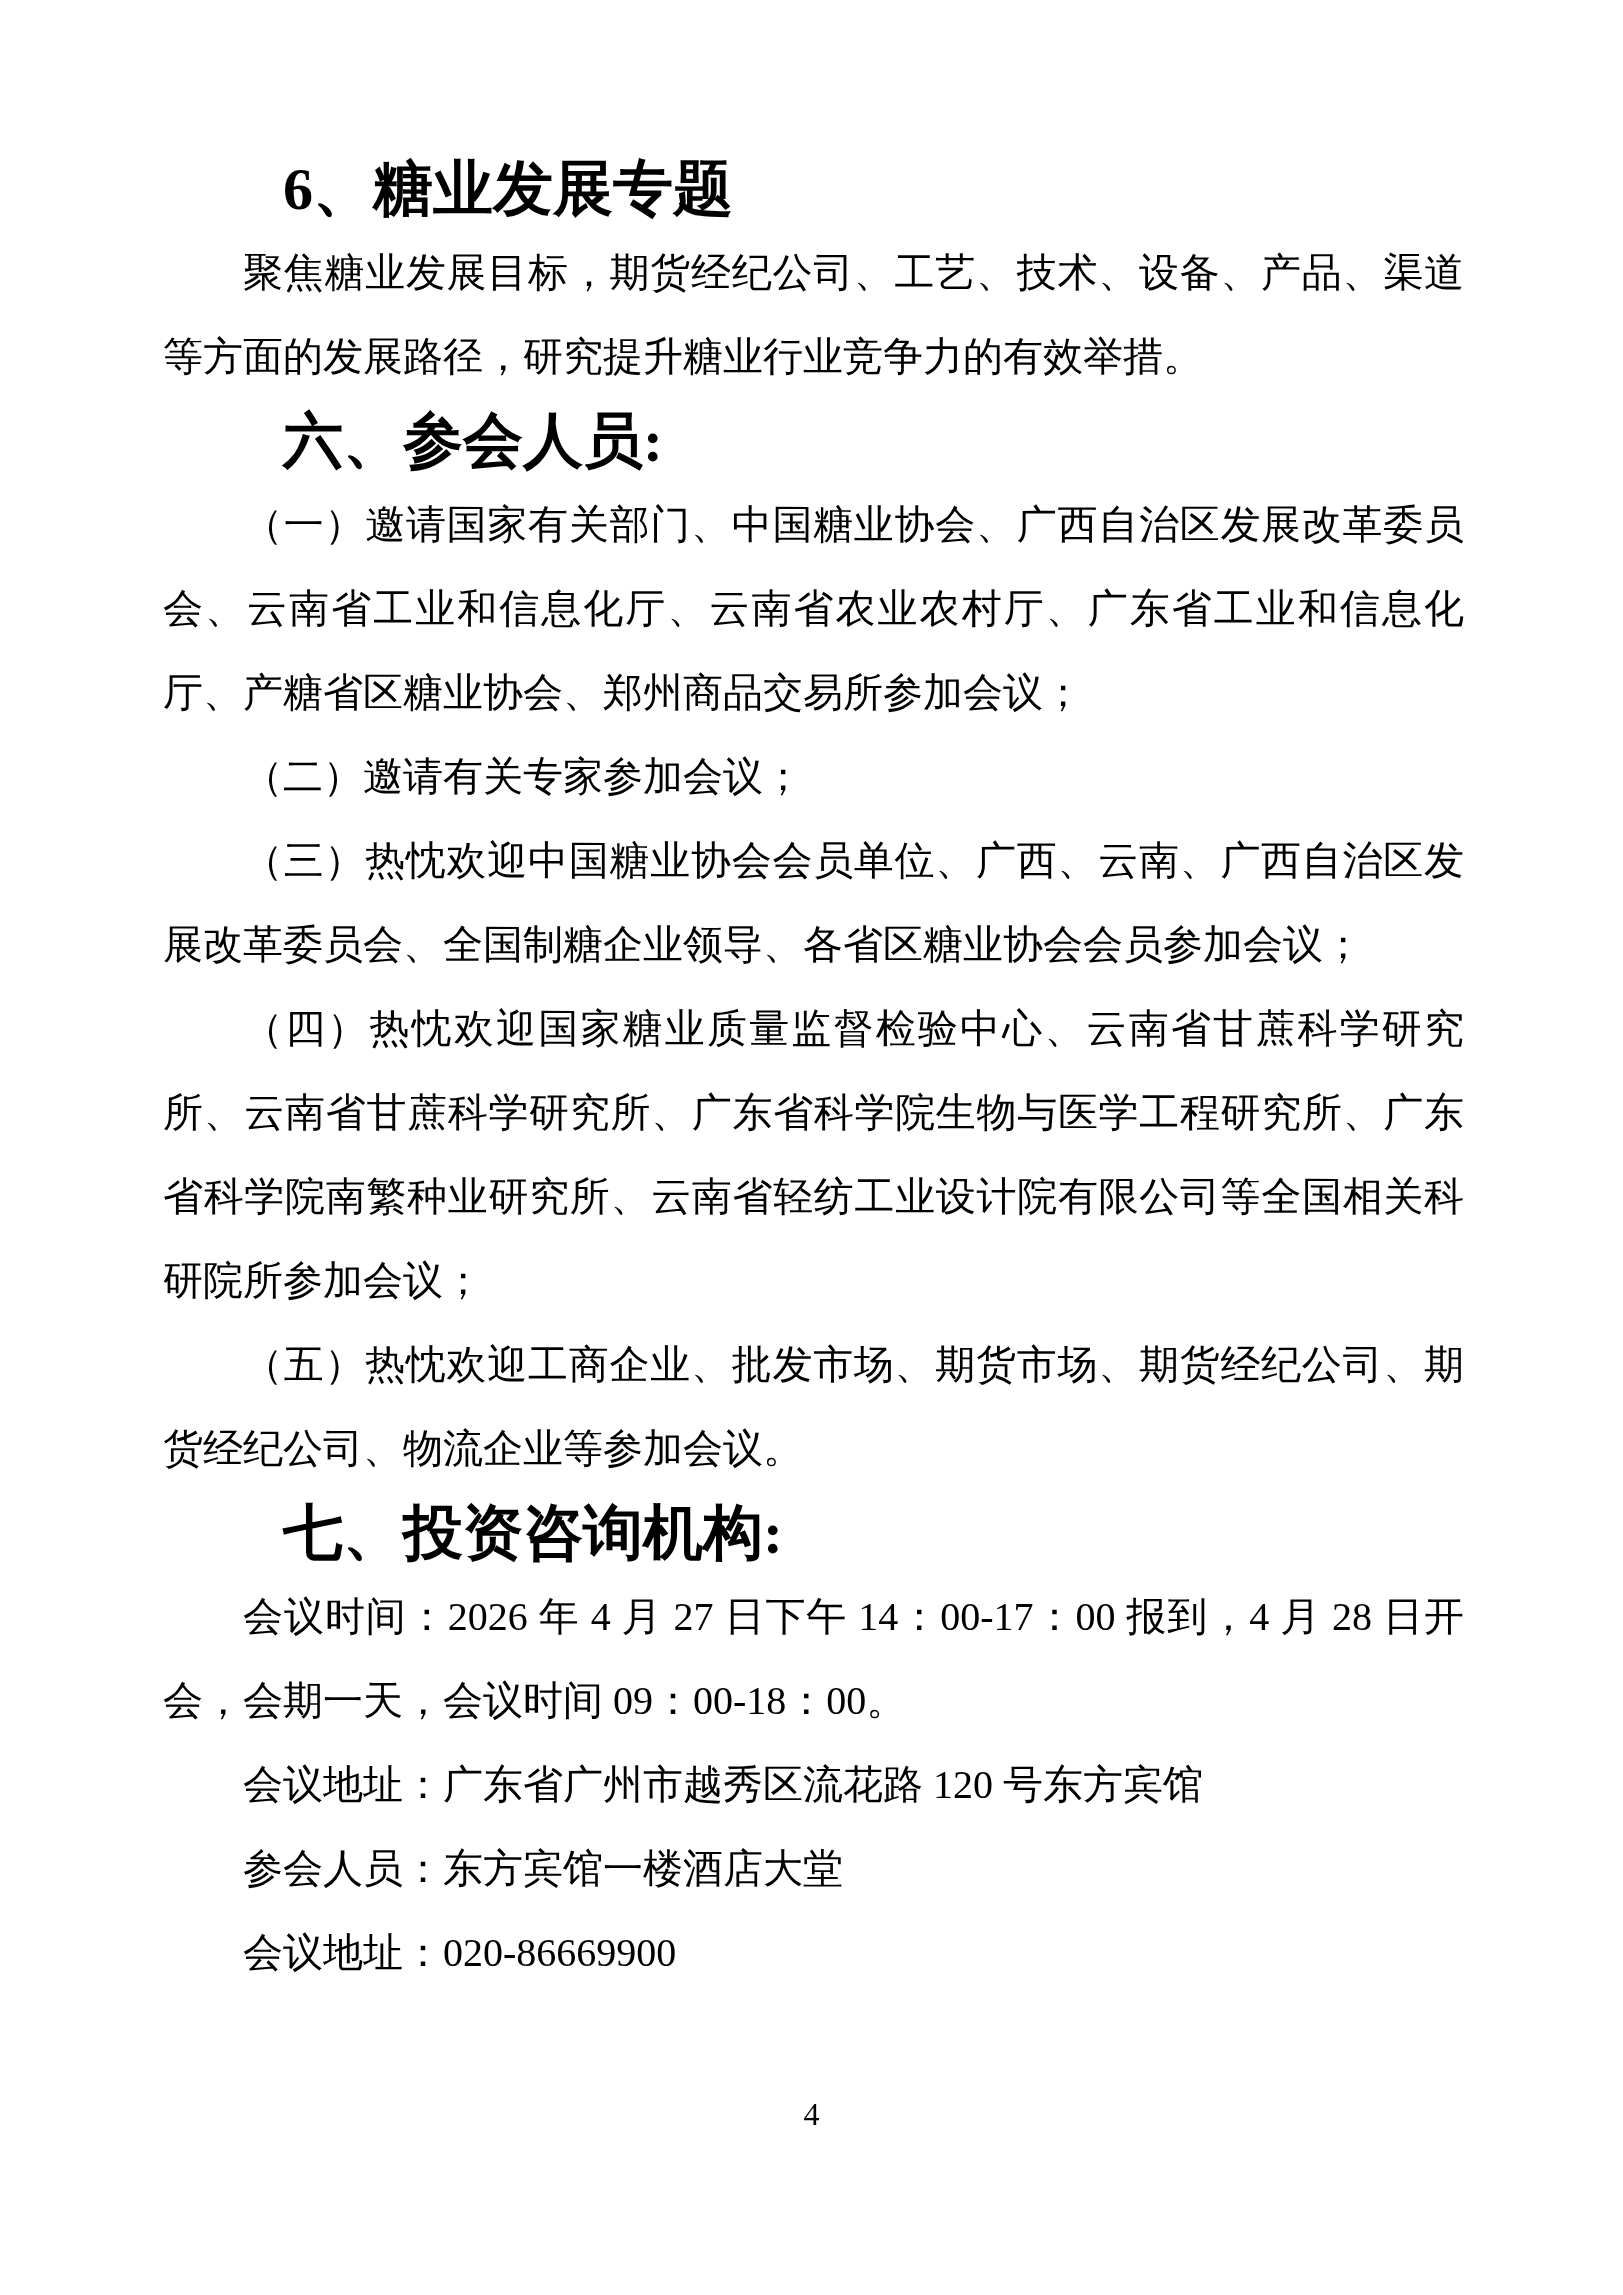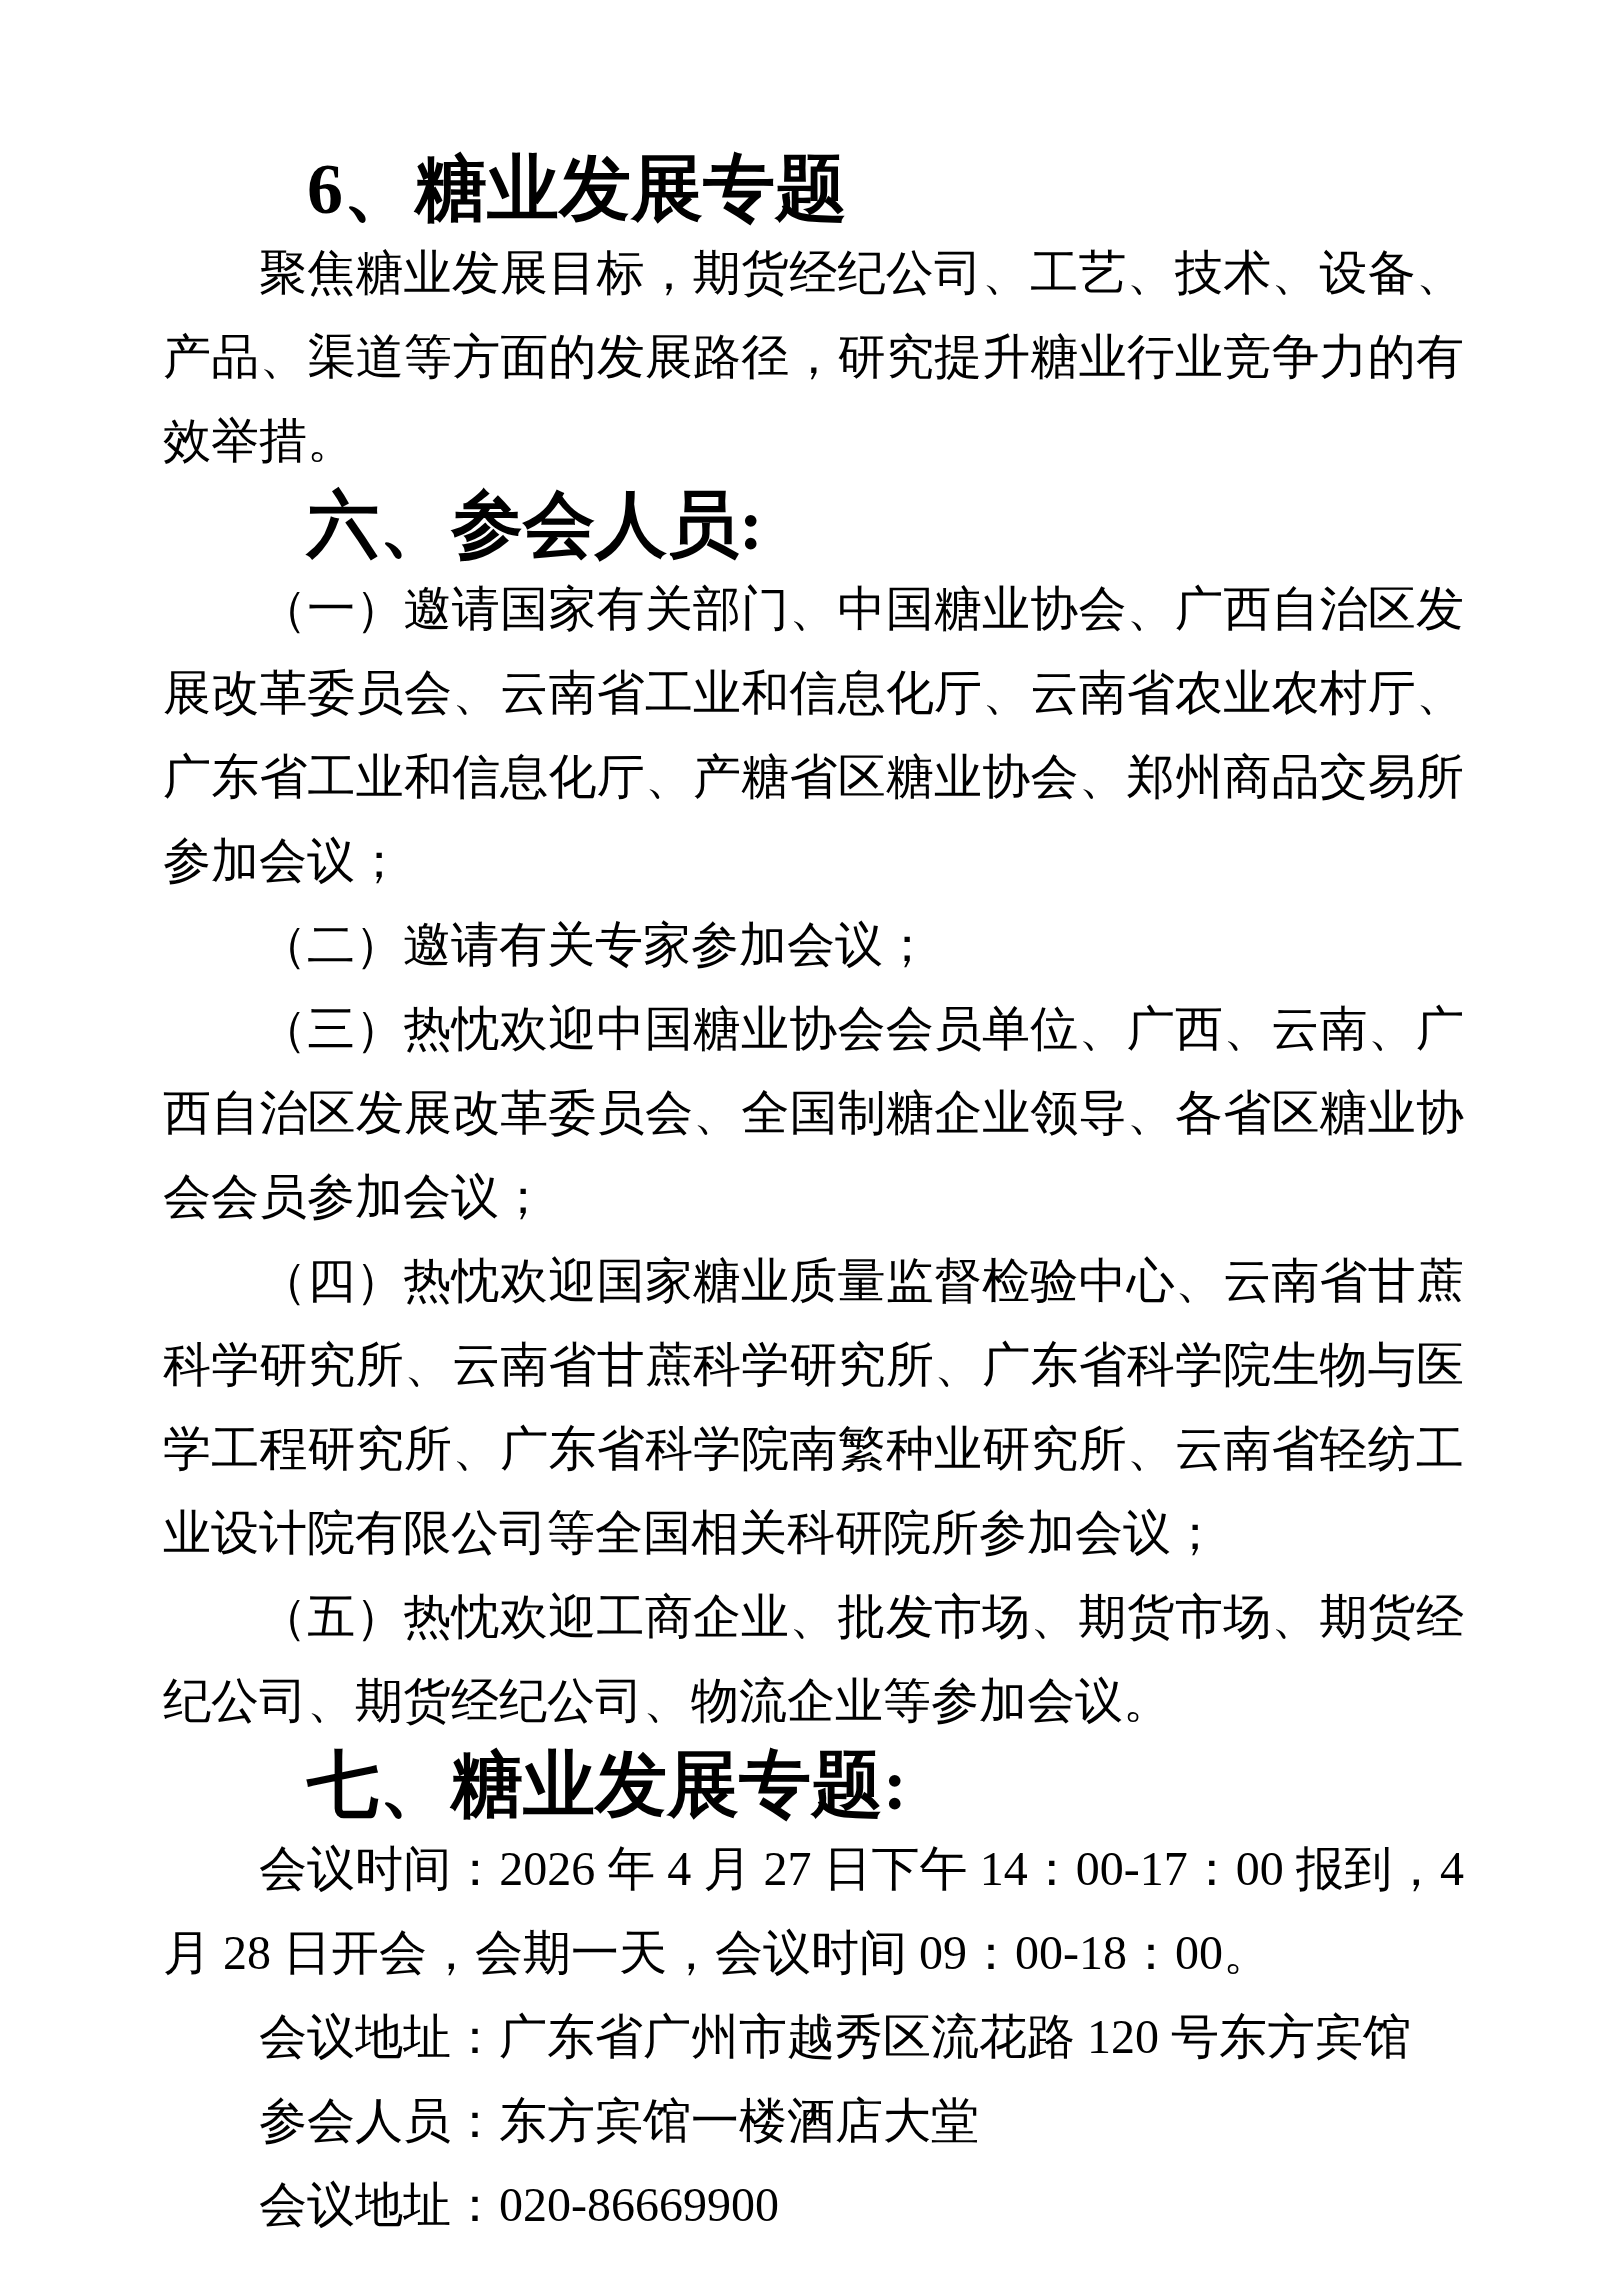--- a/index.html
+++ b/index.html
@@ -10,21 +10,21 @@
     position: relative;
     font-family: "Liberation Serif", "DejaVu Serif", serif;
     color: #000000;
     overflow: hidden;
   }
   .doc-body {
     position: absolute;
     left: 163px;
     top: 147px;
     width: 1301px;
-    font-size: 48px;
+    font-size: 40px;
     line-height: 84px;
     text-align: justify;
     text-justify: inter-ideograph;
   }
   .blk {
     margin: 0;
     padding: 0;
     text-indent: 2em;
   }
   .heading {
@@ -57,21 +57,21 @@
   <p class="blk">（一）邀请国家有关部门、中国糖业协会、广西自治区发展改革委员会、云南省工业和信息化厅、云南省农业农村厅、广东省工业和信息化厅、产糖省区糖业协会、郑州商品交易所参加会议；</p>
 
   <p class="blk">（二）邀请有关专家参加会议；</p>
 
   <p class="blk">（三）热忱欢迎中国糖业协会会员单位、广西、云南、广西自治区发展改革委员会、全国制糖企业领导、各省区糖业协会会员参加会议；</p>
 
   <p class="blk">（四）热忱欢迎国家糖业质量监督检验中心、云南省甘蔗科学研究所、云南省甘蔗科学研究所、广东省科学院生物与医学工程研究所、广东省科学院南繁种业研究所、云南省轻纺工业设计院有限公司等全国相关科研院所参加会议；</p>
 
   <p class="blk">（五）热忱欢迎工商企业、批发市场、期货市场、期货经纪公司、期货经纪公司、物流企业等参加会议。</p>
 
-  <h2 class="blk heading">七、糖业发展专题:</h2>
+  <h2 class="blk heading">七、投资咨询机构:</h2>
 
   <p class="blk labeled">
     <span class="lbl">会议时间：</span><span>2026 年 4 月 27 日下午 14：00-17：00 报到，4 月 28 日开会，会期一天，会议时间 09：00-18：00。</span>
   </p>
 
   <p class="blk labeled">
     <span class="lbl">会议地址：</span><span>广东省广州市越秀区流花路 120 号东方宾馆</span>
   </p>
 
   <p class="blk labeled">

